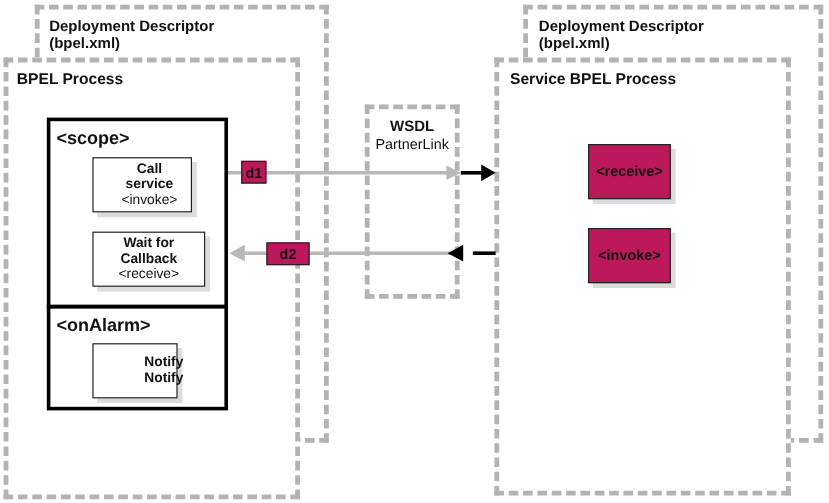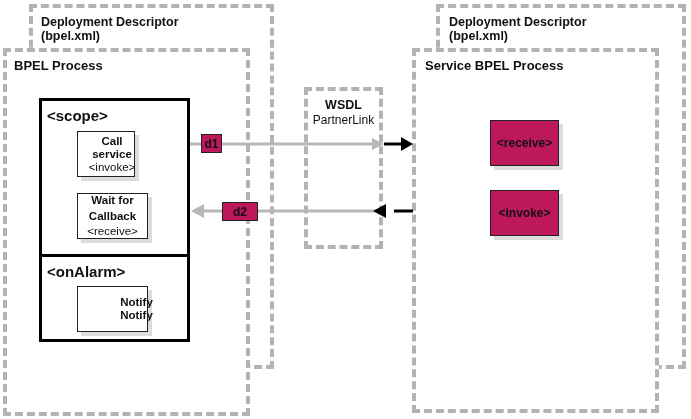--- a/index.html
+++ b/index.html
@@ -23,26 +23,26 @@
 
 <div class="abs dash" style="left:29px;top:4px;width:245px;height:365px;"></div>
 <div class="lbl" style="left:41px;top:15px;">Deployment Descriptor</div>
 <div class="lbl" style="left:41px;top:29px;">(bpel.xml)</div>
 
 <div class="abs dash" style="left:3px;top:48px;width:247px;height:368px;background:#fff;"></div>
 <div class="lbl" style="left:14px;top:59px;font-size:13px;text-align:center;">BPEL Process</div>
 
 <div class="abs scope" style="left:39px;top:98px;width:151px;height:159px;"></div>
 <div class="tag" style="left:47px;top:107px;">&lt;scope&gt;</div>
-<div class="act" style="left:77px;top:131px;width:58px;height:46px;padding-left:12px;">
+<div class="act" style="left:77px;top:131px;width:83px;height:46px;padding-left:12px;">
   <span>Call</span>
   <span>service</span>
   <span style="font-weight:normal">&lt;invoke&gt;</span>
 </div>
-<div class="act" style="left:77px;top:193px;width:71px;height:46px;justify-content:space-between;">
+<div class="act" style="left:77px;top:193px;width:94px;height:46px;">
   <span>Wait for</span>
   <span>Callback</span>
   <span style="font-weight:normal">&lt;receive&gt;</span>
 </div>
 
 <div class="abs scope" style="left:39px;top:254px;width:151px;height:88px;"></div>
 <div class="tag" style="left:47px;top:263px;">&lt;onAlarm&gt;</div>
 <div class="act" style="left:77px;top:286px;width:71px;height:46px;padding-left:48px;">
   <span>Notify</span>
   <span>Notify</span>

